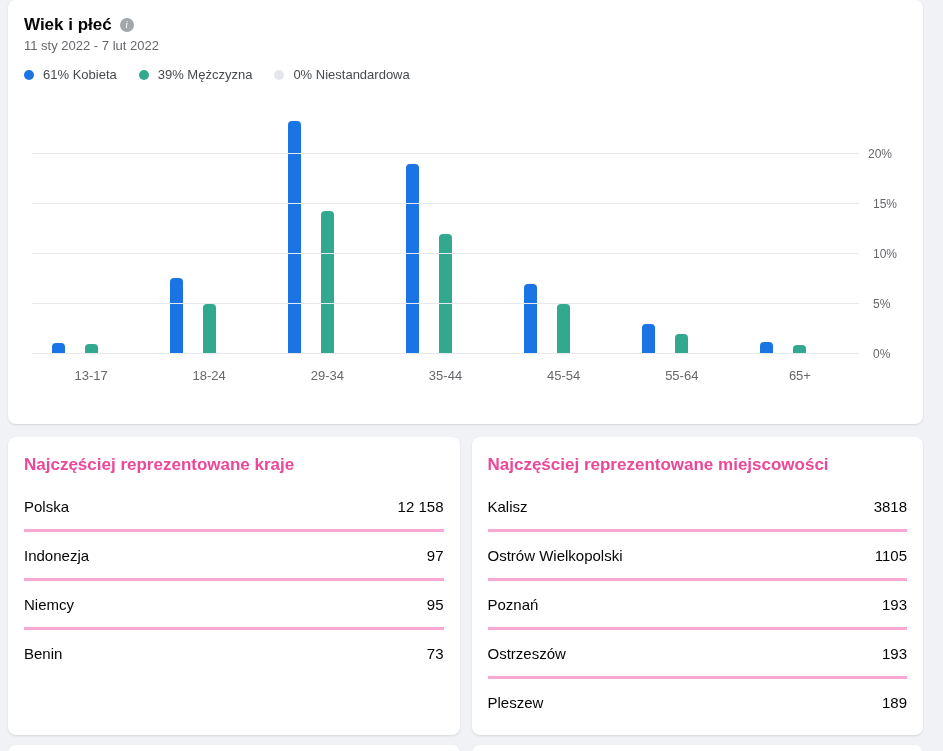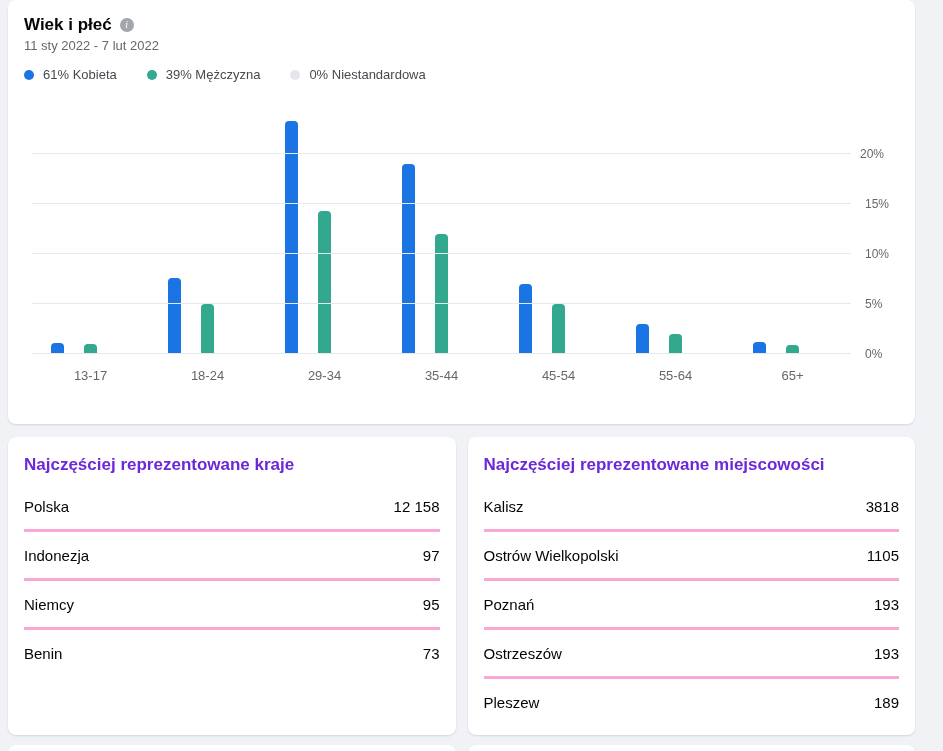--- a/index.html
+++ b/index.html
@@ -1,45 +1,45 @@
 <!DOCTYPE html>
 <html><head>
 <meta charset="utf-8">
 <style>
   html,body{margin:0;padding:0}
   body{background:#f0f2f5;font-family:"Liberation Sans",sans-serif}
-  .page{position:relative;width:943px;height:751px;overflow:hidden;padding:0 28px 0 8px;box-sizing:border-box}
+  .page{position:relative;width:943px;height:751px;overflow:hidden;padding:0 20px 0 8px;box-sizing:border-box}
   .card{background:#fff;border-radius:8px;box-shadow:0 1px 2px rgba(0,0,0,.12);box-sizing:border-box}
 
   
   .age-card{height:424px;padding:14px 16px;margin-bottom:13px}
   .card-head{display:flex;align-items:center;gap:8px}
   .card-title{font-size:17px;font-weight:700;color:#050505;margin:0;line-height:21px}
   .info-icon{display:inline-block;width:14px;height:14px;border-radius:50%;background:#a2a5a9;color:#fff;
     font-size:10px;line-height:14px;text-align:center;font-style:italic;
     font-family:"Liberation Serif",serif;cursor:pointer}
   .date-range{font-size:13px;color:#65676b;margin-top:2px;line-height:17px}
-  .legend{display:flex;align-items:center;gap:30px;margin-top:13px}
+  .legend{display:flex;align-items:center;gap:22px;margin-top:13px}
   .legend-item{display:flex;align-items:center;gap:9px}
   .legend-dot{width:10px;height:10px;border-radius:50%;background:#ccc}
   .legend-label{font-size:13px;color:#464a4f}
 
   .chart{position:relative;height:250px;margin:22px 48px 0 8px}
   .gridline{position:absolute;left:0;right:0;height:1px;background:#e7e9ec}
   .ytick{position:absolute;left:100%;margin-left:14px;font-size:12px;color:#65676b;white-space:nowrap}
   .plot{position:absolute;left:0;right:0;top:0;bottom:0;display:flex}
   .bar-group{flex:1;display:flex;justify-content:center;align-items:flex-end;gap:20px}
   .bar{width:13px;border-radius:4px 4px 0 0}
   .x-labels{display:flex;margin:14px 48px 0 8px}
   .xtick{flex:1;text-align:center;font-size:13px;color:#65676b}
 
   
   .bottom-row{display:flex;gap:12px}
   .table-card{flex:1;height:298px;padding:16px 16px 0}
-  .table-title{font-size:17px;font-weight:700;color:#6d28d9;margin:0 0 6px;line-height:24px}
+  .table-title{font-size:17px;font-weight:700;color:#ec4899;margin:0 0 6px;line-height:24px}
   .trow{display:flex;justify-content:space-between;align-items:center;height:46px;
     border-bottom:3px solid #f9a8d4;font-size:15px;color:#050505}
   .trow:last-child{border-bottom:none}
   .trow .tvalue{text-align:right}
 
   
   .stub-row{display:flex;gap:12px;margin-top:10px}
   .stub{flex:1;height:20px;border-radius:8px 8px 0 0}
 </style>
 </head>

